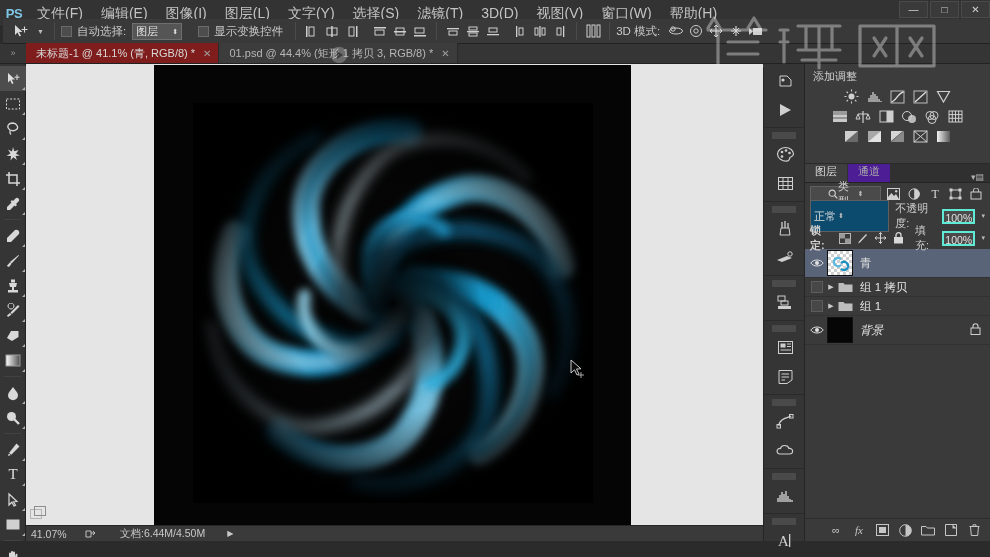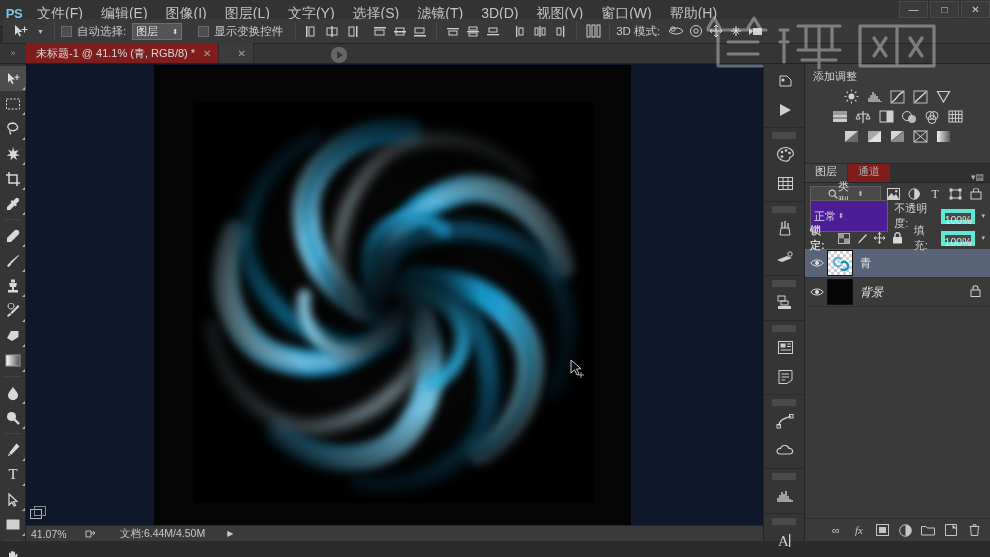--- a/index.html
+++ b/index.html
@@ -44,51 +44,51 @@
   
   .toolbar { position:absolute; top:64px; left:0; width:26px; height:477px; background:#353535;
              border-right:1px solid #222; padding-top:2px; }
   .tool { width:26px; height:25px; display:flex; align-items:center; justify-content:center; position:relative; }
   .tool.sel { background:#4d4d4d; }
   .tool .tri { position:absolute; right:1px; bottom:1px; width:0; height:0;
                border-left:3px solid transparent; border-bottom:3px solid #b0b0b0; }
   .tool-div { height:1px; background:#2a2a2a; border-bottom:1px solid #424242; margin:3px 4px; }
 
   
-  .canvasarea { position:absolute; top:64px; left:26px; width:737px; height:477px; background:#0f172a; }
+  .canvasarea { position:absolute; top:64px; left:26px; width:737px; height:477px; background:#e5e5e5; }
   .artboard { position:absolute; left:128px; top:1px; width:477px; height:476px; background:#050505; }
   .spiral { position:absolute; left:50%; top:50%; transform:translate(-50%,-50%); width:400px; height:400px; }
   .cursor-mark { position:absolute; left:543px; top:295px; width:20px; height:22px; }
 
   
   .rail { position:absolute; top:64px; left:763px; width:42px; height:477px; background:#353535;
           border-left:1px solid #252525; border-right:1px solid #252525; }
   .rail-grp { border-bottom:1px solid #2a2a2a; padding:2px 0 3px; }
   .rail-hdr { height:7px; margin:2px 8px 1px; background:#4a4a4a; border-radius:1px; }
   .rail-ico { width:42px; height:29px; display:flex; align-items:center; justify-content:center; }
 
   
   .dock { position:absolute; top:64px; left:805px; width:185px; height:477px; background:#3a3a3a; }
   .adjpanel { height:100px; background:#3c3c3c; border-bottom:1px solid #2a2a2a; position:relative; }
   .adj-title { padding:5px 0 4px 8px; font-size:11px; color:#cfcfcf; }
   .adj-row { display:flex; justify-content:center; gap:3px; margin-bottom:3px; }
   .adj-ico { width:20px; height:17px; display:flex; align-items:center; justify-content:center; }
   .panel-tabs { display:flex; height:19px; background:#303030; border-bottom:1px solid #242424; align-items:flex-end; }
-  .ptab { padding:3px 10px 3px; font-size:11px; color:#a8a8a8; background:#7f1d1d; margin-right:1px; }
+  .ptab { padding:3px 10px 3px; font-size:11px; color:#a8a8a8; background:#4c1d95; margin-right:1px; }
   .ptab.active { background:#3f3f3f; color:#dcdcdc; }
   .pmenu { margin-left:auto; padding:2px 6px 0 0; font-size:9px; color:#b0b0b0; }
 
   .layersbody { background:#3a3a3a; }
   .lrow { display:flex; align-items:center; height:22px; padding:0 5px; gap:4px; }
   .search-sel { display:flex; align-items:center; height:17px; width:72px; background:#4a4a4a;
                 border:1px solid #606060; padding:0 17px; font-size:11px; color:#d8d8d8; justify-content:space-between; }
   .filt-ico { width:17px; height:17px; display:flex; align-items:center; justify-content:center; }
-  .mode-sel { display:flex; align-items:center; height:32px; width:86px; background:#4c1d95;
+  .mode-sel { display:flex; align-items:center; height:32px; width:86px; background:#0c4a6e;
               border:1px solid #606060; padding:0 3px; font-size:11px; color:#dcdcdc; }
-  .num-field { width:36px; height:15px; background:#4a4a4a; border:4px solid #5eead4; color:#e0e0e0;
+  .num-field { width:36px; height:15px; background:#4a4a4a; border:2px solid #5eead4; color:#e0e0e0;
                font-size:10.5px; text-align:center; line-height:14px; }
   .tiny-arr { font-size:7px; color:#bbb; margin-left:2px; }
   .lock-ico { width:15px; height:15px; display:flex; align-items:center; justify-content:center; }
 
   .layerlist { background:#3a3a3a; }
   .layer { display:flex; align-items:center; height:29px; border-bottom:1px solid #323232; padding-left:2px; }
   .layer.selected { background:#5a6478; }
   .layer.compact { height:19px; }
   .eye { width:20px; height:29px; display:flex; align-items:center; justify-content:center; }
   .eyebox { width:12px; height:12px; border:1px solid #5c5c5c; background:#474747; }
@@ -285,20 +285,21 @@
     </div>
   </div>
 
   <div class="tabbar">
     <div class="tabhandle">»</div>
     <div class="tab active">
       <span>未标题-1 @ 41.1% (青, RGB/8) *</span>
       <span class="x">✕</span>
     </div>
     <div class="tab">
+      <span>01.psd @ 44.4% (矩形 1 拷贝 3, RGB/8) *</span>
       <span class="x">✕</span>
     </div>
   </div>
 
   <div class="toolbar">
     <div class="tool sel">
       <svg width="16" height="16" viewBox="0 0 16 16">
           <path d="M3 2 L3 11.5 L5.2 9.2 L7 13 L8.5 12.3 L6.7 8.6 L10 8.6 Z" fill="#e0e0e0"></path>
           <path d="M12 3.5 L12 9 M9.5 6.2 L14.5 6.2" stroke="#e0e0e0" stroke-width="1"></path>
         </svg>
@@ -891,21 +892,45 @@
                 <path d="M0,-1 C3,-4 8,-1 7,3 C6,6.5 1.5,7 0,4.5" fill="none" stroke="#1b8fc0" stroke-width="2.3"></path>
                 <g transform="rotate(180)">
                     <path d="M0,-1 C3,-4 8,-1 7,3 C6,6.5 1.5,7 0,4.5" fill="none" stroke="#5fb8db" stroke-width="2.3"></path>
                   </g>
               </g>
             </svg>
           </span>
           <span class="lname">青</span>
         </div>
 
-
+        <div class="layer compact">
+          <span class="eye" style="height:19px">
+            <span class="eyebox"></span>
+          </span>
+          <span class="disc">▶</span>
+          <span class="folder">
+            <svg width="15" height="12">
+                <path d="M0.5 2 L5.5 2 L6.8 3.5 L14.5 3.5 L14.5 11 L0.5 11 Z" fill="#bdbdbd"></path>
+              </svg>
+          </span>
+          <span class="lname">组 1 拷贝</span>
+        </div>
+
+        <div class="layer compact">
+          <span class="eye" style="height:19px">
+            <span class="eyebox"></span>
+          </span>
+          <span class="disc">▶</span>
+          <span class="folder">
+            <svg width="15" height="12">
+                <path d="M0.5 2 L5.5 2 L6.8 3.5 L14.5 3.5 L14.5 11 L0.5 11 Z" fill="#bdbdbd"></path>
+              </svg>
+          </span>
+          <span class="lname">组 1</span>
+        </div>
 
         <div class="layer">
           <span class="eye">
             <svg width="14" height="10">
                 <path d="M0.8 5 C3.5 1 10.5 1 13.2 5 C10.5 9 3.5 9 0.8 5 Z" fill="none" stroke="#e0e0e0" stroke-width="1"></path>
                 <circle cx="7" cy="5" r="2" fill="#e0e0e0"></circle>
               </svg>
           </span>
           <span class="lthumb" style="background:#060606;"></span>
           <span class="lname ital">背景</span>

